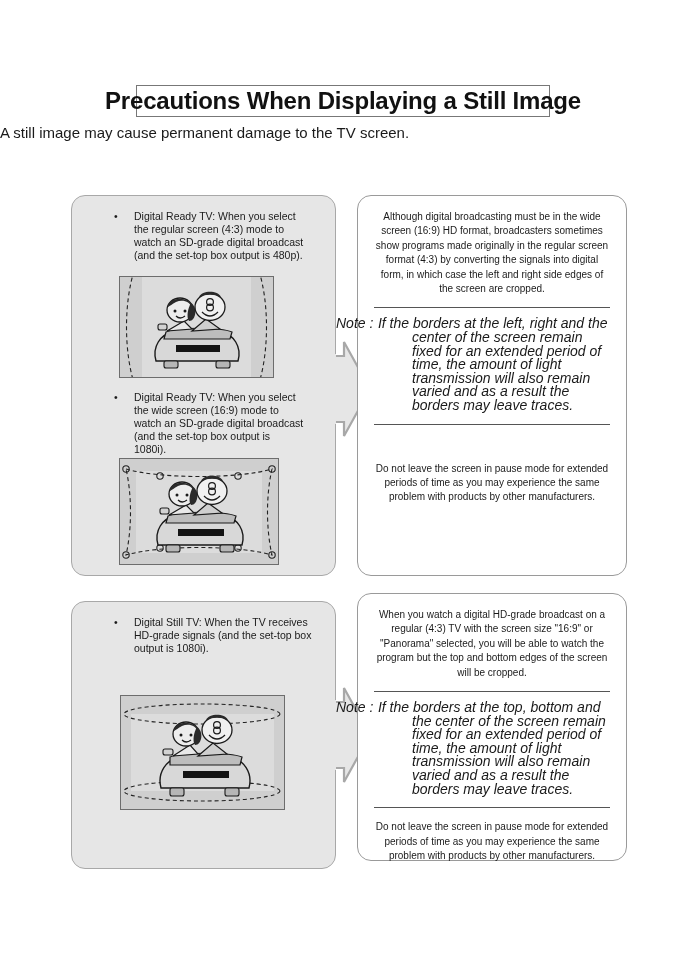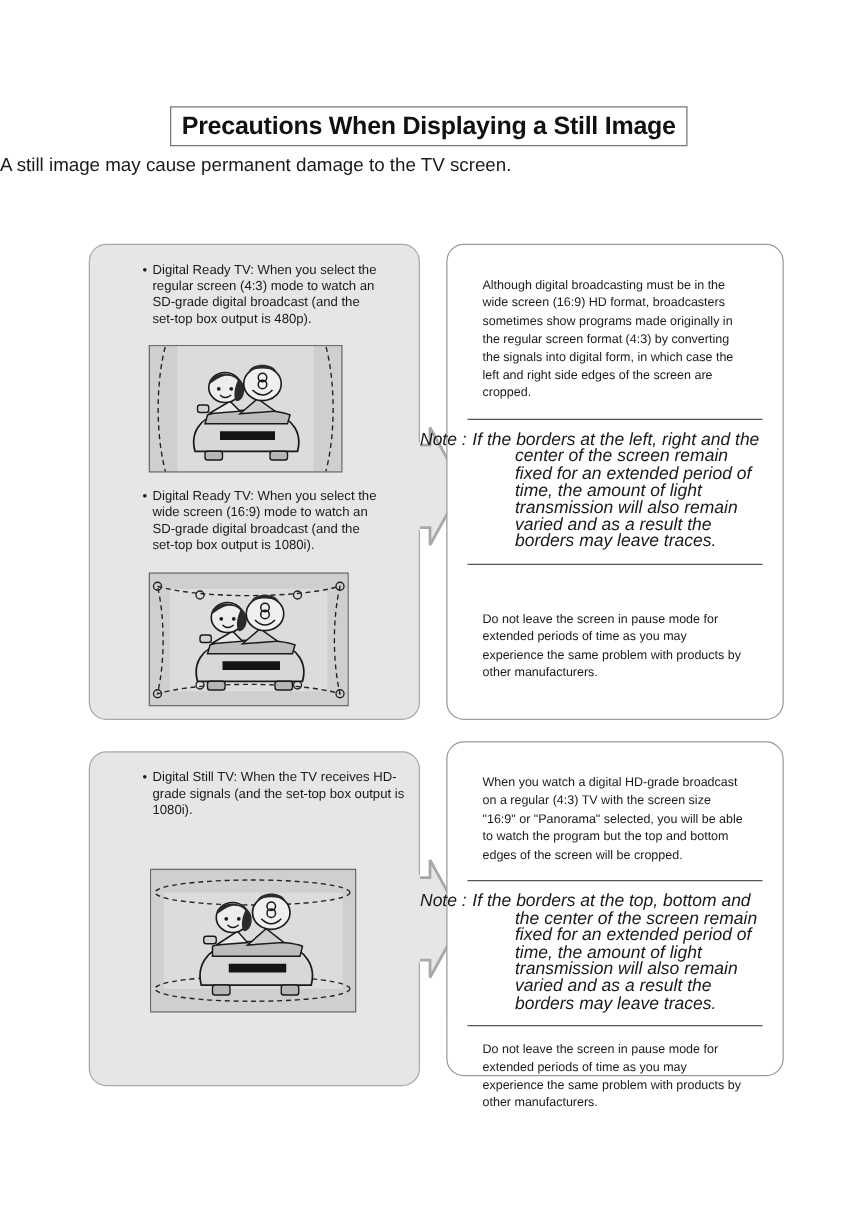--- a/index.html
+++ b/index.html
@@ -24,21 +24,21 @@
     width: 414px;
     height: 32px;
     border: 1px solid #777;
     background: #fff;
     display: flex;
     align-items: center;
     justify-content: center;
     box-sizing: border-box;
   }
   .title-box .title-text {
-    font-size: 20px;
+    font-size: 24px;
     font-weight: bold;
     letter-spacing: -0.2px;
     color: #111;
     white-space: nowrap;
   }
   .subtitle {
     position: absolute;
     left: 0;
     top: 124px;
     width: 686px;
@@ -66,38 +66,39 @@
     padding: 14px 16px 0 16px;
   }
 
   .bullet {
     font-size: 10.5px;
     line-height: 13.1px;
     color: #1a1a1a;
     position: absolute;
   }
   .bullet .dot { position: absolute; left: 0; top: 0; }
-  .bullet .txt { display: block; padding-left: 8px; }
+  .bullet .txt { display: block; padding-left: 8px; margin-left: 12px; }
 
   
   .illus {
     position: absolute;
     background: #cfcfcf;
     border: 1px solid #6d6d6d;
     box-sizing: border-box;
     overflow: visible;
   }
   .illus svg { display: block; }
 
   
   .para {
     font-size: 10px;
     line-height: 14.4px;
     color: #1a1a1a;
-    margin: 12px;
+    margin: 0;
+    text-align: center;
   }
   .rule {
     border: 0;
     border-top: 1.2px solid #555;
     margin: 11px 0 9px 0;
   }
   .note {
     font-size: 14px;
     line-height: 13.6px;
     font-style: italic;

